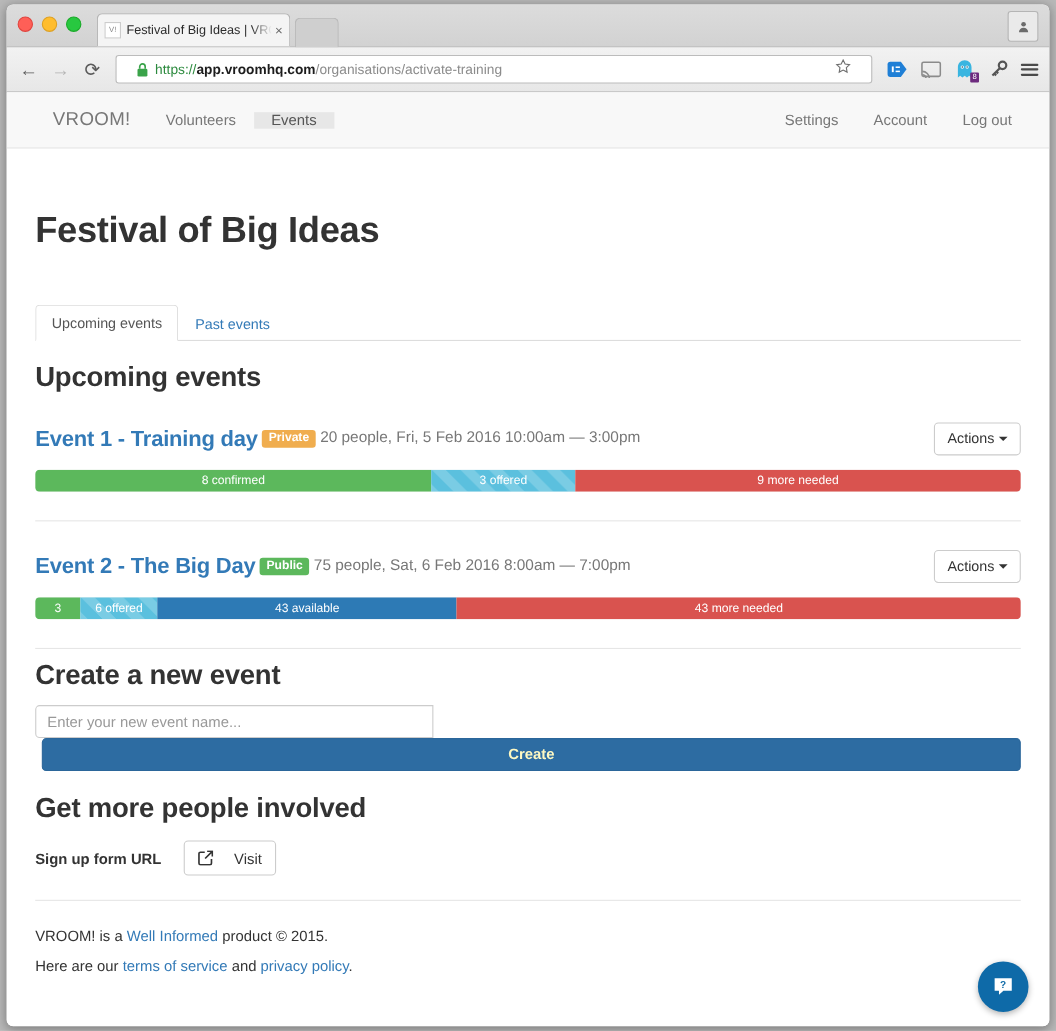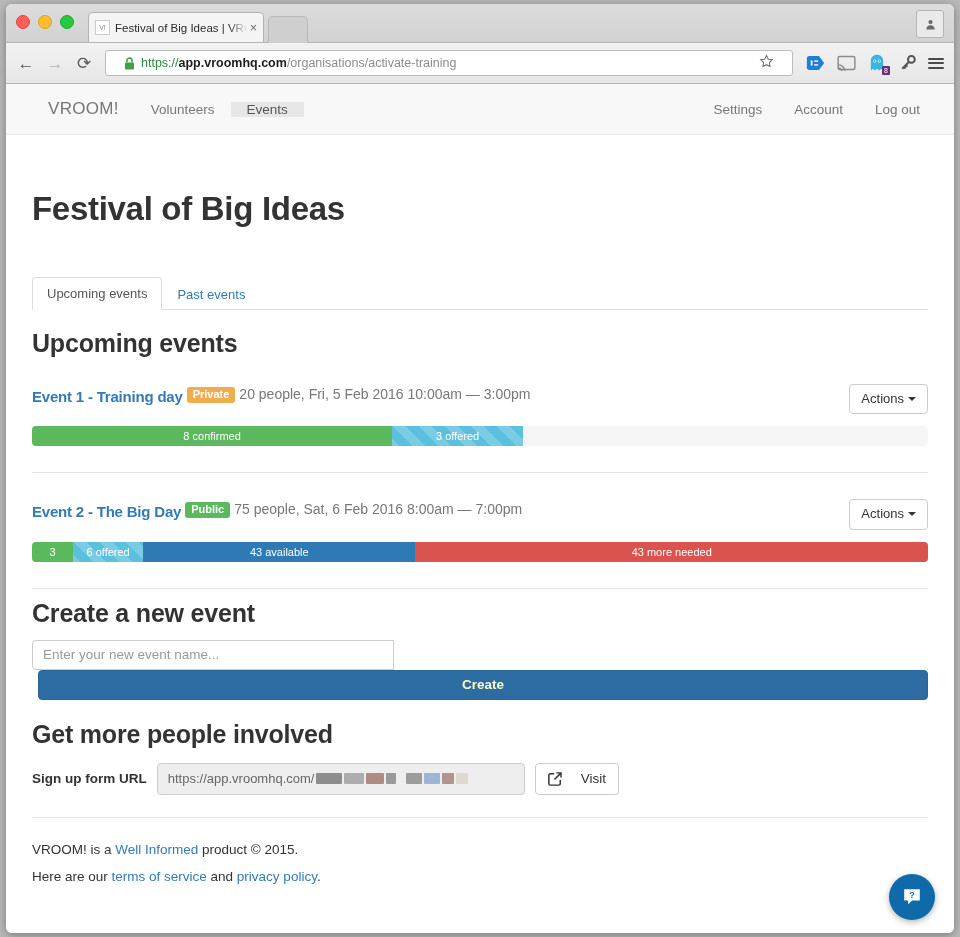--- a/index.html
+++ b/index.html
@@ -245,21 +245,21 @@
   .event-head {
     display: flex;
     align-items: flex-start;
   }
   .event-text {
     flex: 1;
     padding-right: 16px;
     line-height: 1.55;
   }
   .event-name {
-    font-size: 15px;
+    font-size: 20px;
     font-weight: bold;
     color: #337ab7;
     letter-spacing: -.2px;
   }
   .badge {
     display: inline-block;
     font-size: 11px;
     font-weight: bold;
     color: #fff;
     padding: 2px 6px 3px;
@@ -550,20 +550,21 @@
       <div class="event">
         <div class="event-head">
           <div class="event-text">
             <span class="event-name">Event 1 - Training day</span><span class="badge private">Private</span><span class="event-meta">20 people, Fri, 5 Feb 2016 10:00am — 3:00pm</span>
           </div>
           <button class="actions-btn"><span>Actions</span><span class="caret"></span></button>
         </div>
         <div class="progress">
           <div class="pbar green" style="width:40.2%">8 confirmed</div>
           <div class="pbar striped" style="width:14.6%">3 offered</div>
+          <div class="pbar red" style="width:45.2%">9 more needed</div>
         </div>
       </div>
 
       <hr class="sep">
 
       <div class="event">
         <div class="event-head">
           <div class="event-text">
             <span class="event-name">Event 2 - The Big Day</span><span class="badge public">Public</span><span class="event-meta">75 people, Sat, 6 Feb 2016 8:00am — 7:00pm</span>
           </div>
@@ -581,31 +582,20 @@
 
       <h2 class="section" style="margin-top:10px">Create a new event</h2>
       <div class="form-row">
         <input class="text-input" type="text" placeholder="Enter your new event name..." style="">
         <button class="btn-primary">Create</button>
       </div>
 
       <h2 class="section" style="margin-top:20px">Get more people involved</h2>
       <div class="url-row">
         <span class="url-label">Sign up form URL</span>
-        <div class="url-field">
-          <span>https://app.vroomhq.com/</span>
-          <span class="redact" style="width:26px;background:#8d8d8d"></span>
-          <span class="redact" style="width:20px;background:#adadad"></span>
-          <span class="redact" style="width:18px;background:#b08a85"></span>
-          <span class="redact" style="width:10px;background:#9a9a9a"></span>
-          <span class="redact" style="width:16px;background:#9c9c9c;margin-left:10px"></span>
-          <span class="redact" style="width:16px;background:#9fb5d6"></span>
-          <span class="redact" style="width:12px;background:#b09490"></span>
-          <span class="redact" style="width:12px;background:#ddd9d0"></span>
-        </div>
         <button class="visit-btn">
           <svg width="14" height="14" viewBox="0 0 16 16">
             <path d="M7 2H2.6A1.6 1.6 0 0 0 1 3.6v9.8A1.6 1.6 0 0 0 2.6 15h9.8a1.6 1.6 0 0 0 1.6-1.6V9" fill="none" stroke="#333" stroke-width="1.7"></path>
             <path d="M9.5 1h5.4v5.4M14.6 1.3L7.4 8.5" fill="none" stroke="#333" stroke-width="1.7"></path>
           </svg>
           <span>Visit</span>
         </button>
       </div>
 
       <div class="footer">

